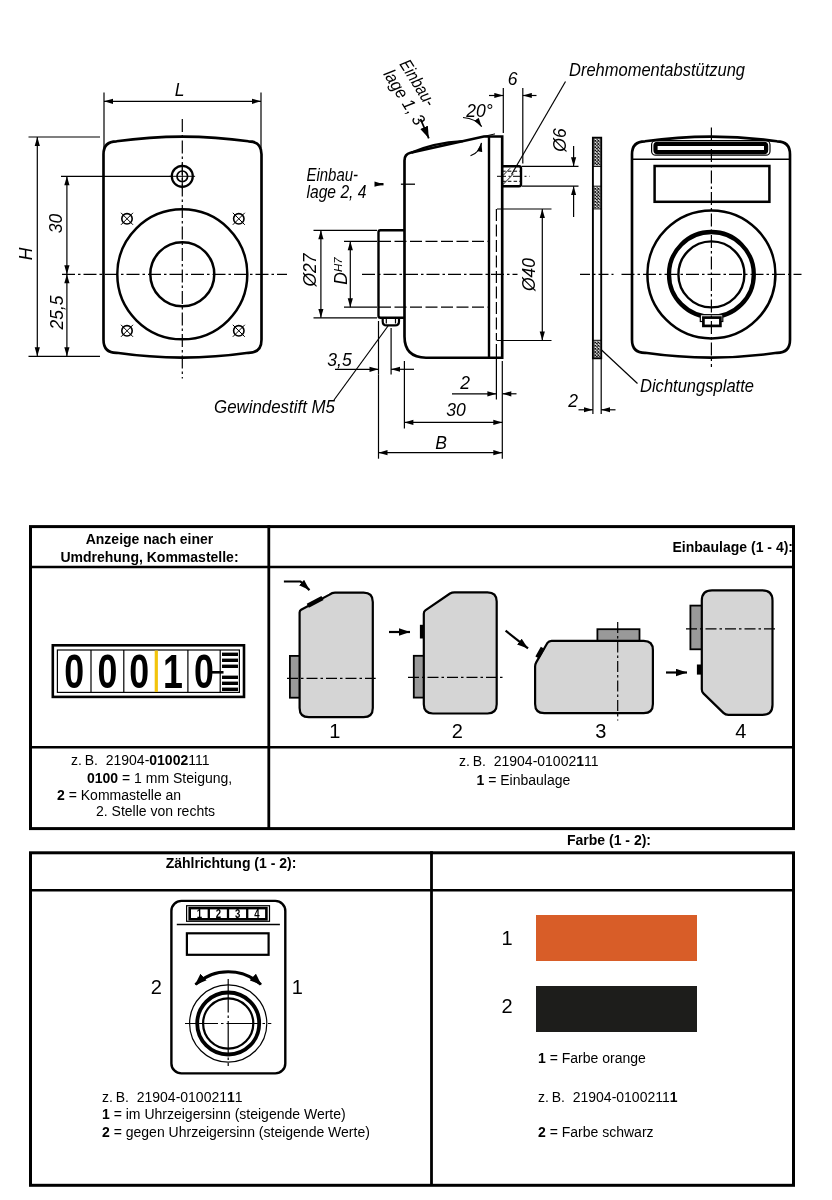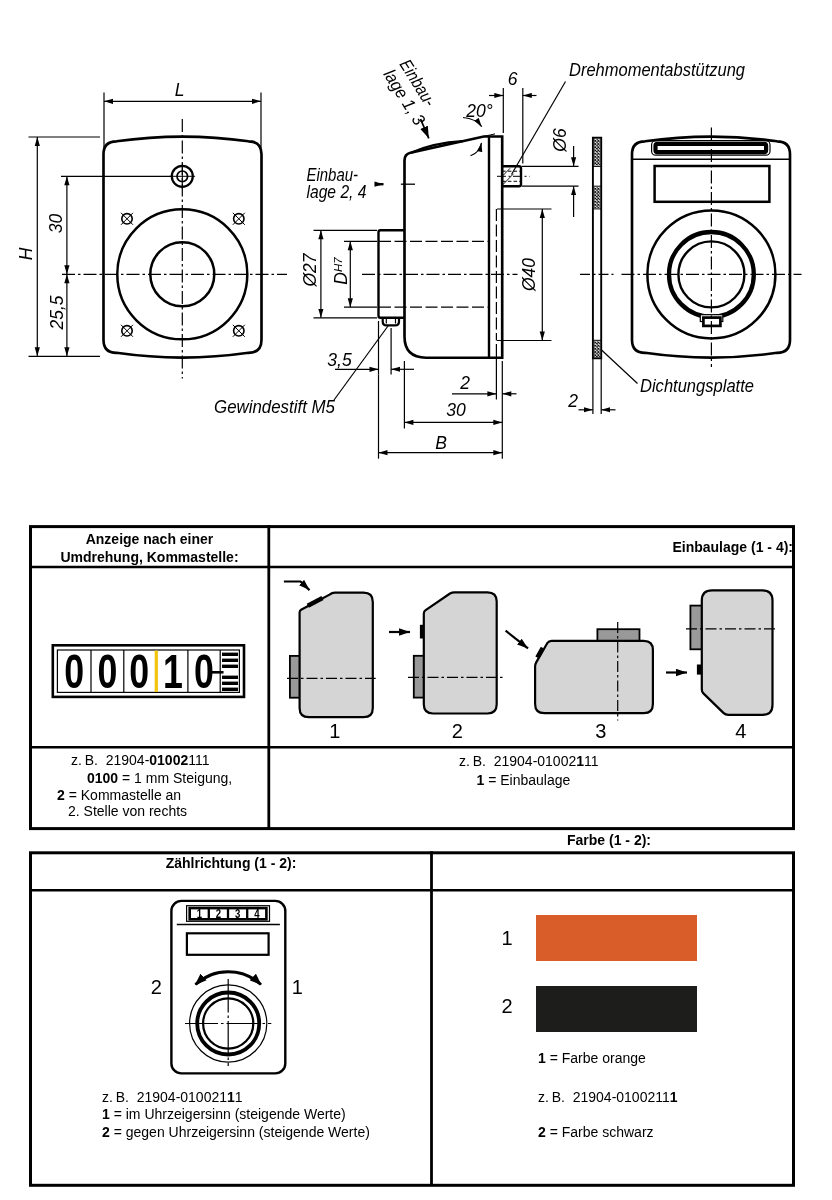--- a/index.html
+++ b/index.html
@@ -415,21 +415,21 @@
   </defs>
 </svg>
 
 <div class="abs hdr" style="left:33px;top:530px;width:233px;line-height:18px;">Anzeige nach einer<br>Umdrehung, Kommastelle:</div>
 
 <div class="abs hdr" style="left:270px;top:538.5px;width:523px;text-align:right;">Einbaulage (1 - 4):</div>
 
 <div class="abs txt" style="left:71px;top:752px;">z. B.&nbsp; 21904-<b>01002</b>111</div>
 <div class="abs txt" style="left:57px;top:770px;margin-left:30px;"><b>0100</b> = 1 mm Steigung,</div>
 <div class="abs txt" style="left:57px;top:786.5px;"><b>2</b> = Kommastelle an</div>
-<div class="abs txt" style="left:68px;top:803px;">2. Stelle von rechts</div>
+<div class="abs txt" style="left:96px;top:803px;">2. Stelle von rechts</div>
 
 <div class="abs txt" style="left:459px;top:752.5px;">z. B.&nbsp; 21904-01002<b>1</b>11</div>
 <div class="abs txt" style="left:476.5px;top:771.5px;"><b>1</b> = Einbaulage</div>
 
 <div class="abs hdr" style="left:31px;top:855px;width:400px;">Zählrichtung (1 - 2):</div>
 
 <div class="abs hdr" style="left:429px;top:832px;width:360px;">Farbe (1 - 2):</div>
 
 <div class="abs txt" style="left:102px;top:1088.5px;">z. B. &nbsp;21904-010021<b>1</b>1</div>
 <div class="abs txt" style="left:102px;top:1106px;"><b>1</b> = im Uhrzeigersinn (steigende Werte)</div>

